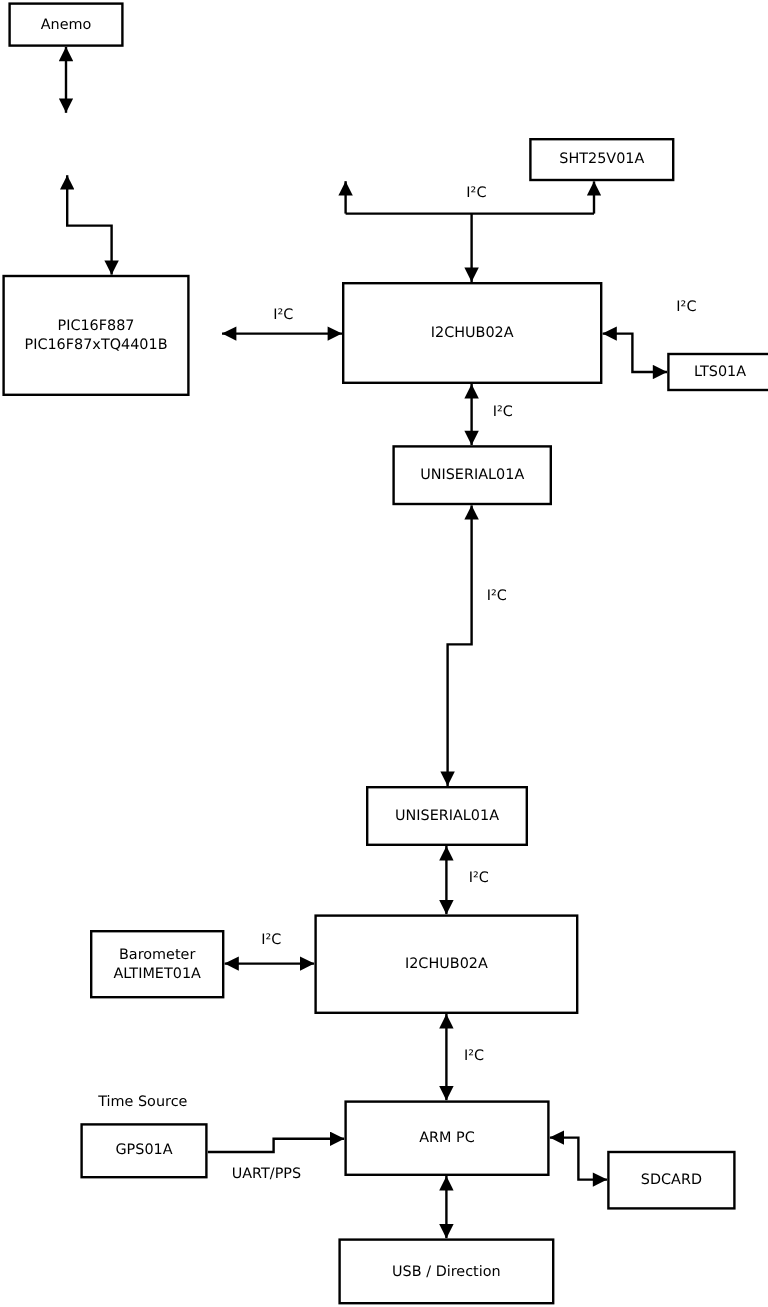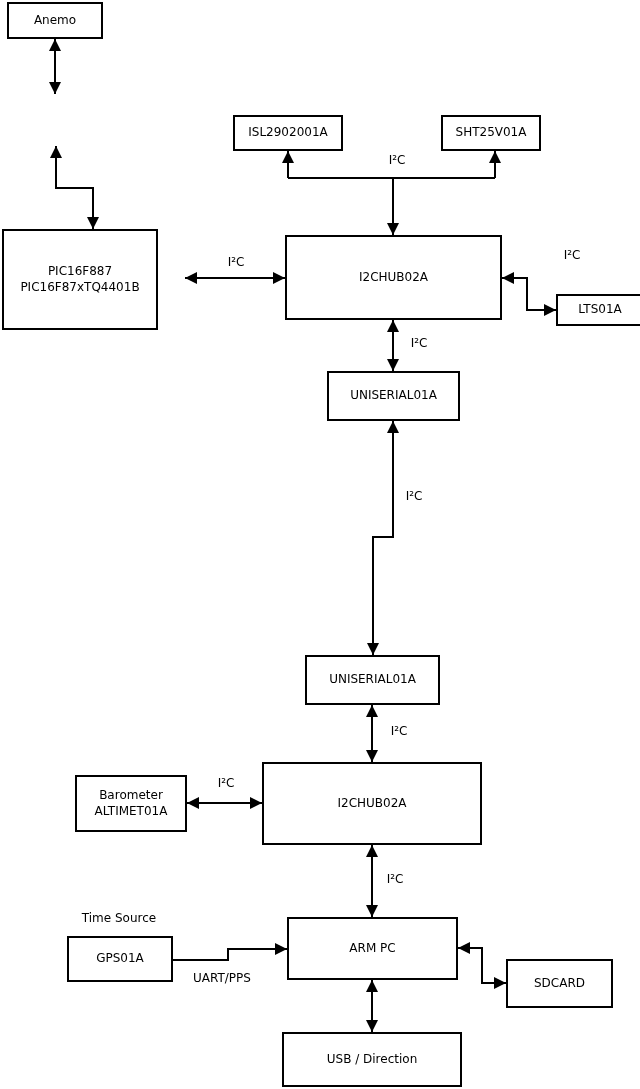--- a/index.html
+++ b/index.html
@@ -68,25 +68,22 @@
   <div class="node" style="left:7px;top:2px;width:96px;height:37px">
     <span>Anemo</span>
   </div>
 
 
   <div class="node" style="left:2px;top:229px;width:156px;height:101px">
     <span>PIC16F887</span>
     <span>PIC16F87xTQ4401B</span>
   </div>
 
-  <div class="node" style="left:233px;top:115px;width:110px;height:36px">
-    <span>ISL2902001A</span>
-  </div>
 
-  <div class="node" style="left:441px;top:115px;width:100px;height:36px">
+  <div class="node" style="left:441px;top:115px;width:121px;height:36px">
     <span>SHT25V01A</span>
   </div>
 
   <div class="node" style="left:285px;top:235px;width:217px;height:85px">
     <span>I2CHUB02A</span>
   </div>
 
   <div class="node" style="left:556px;top:294px;width:88px;height:32px">
     <span>LTS01A</span>
   </div>

